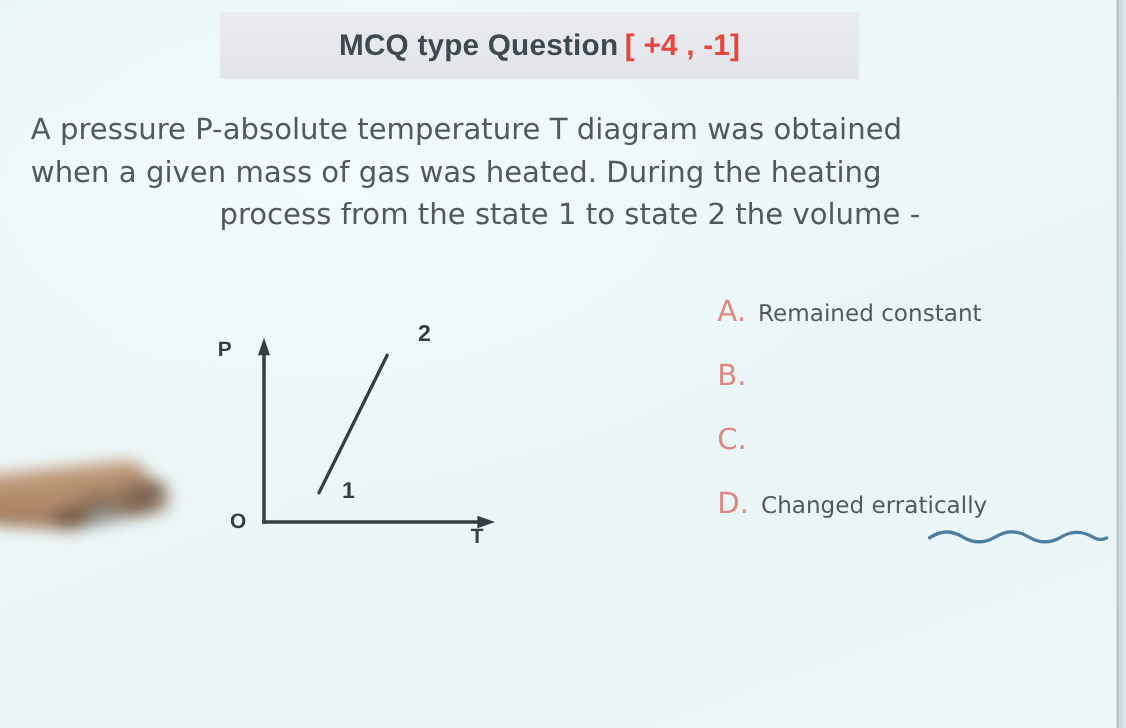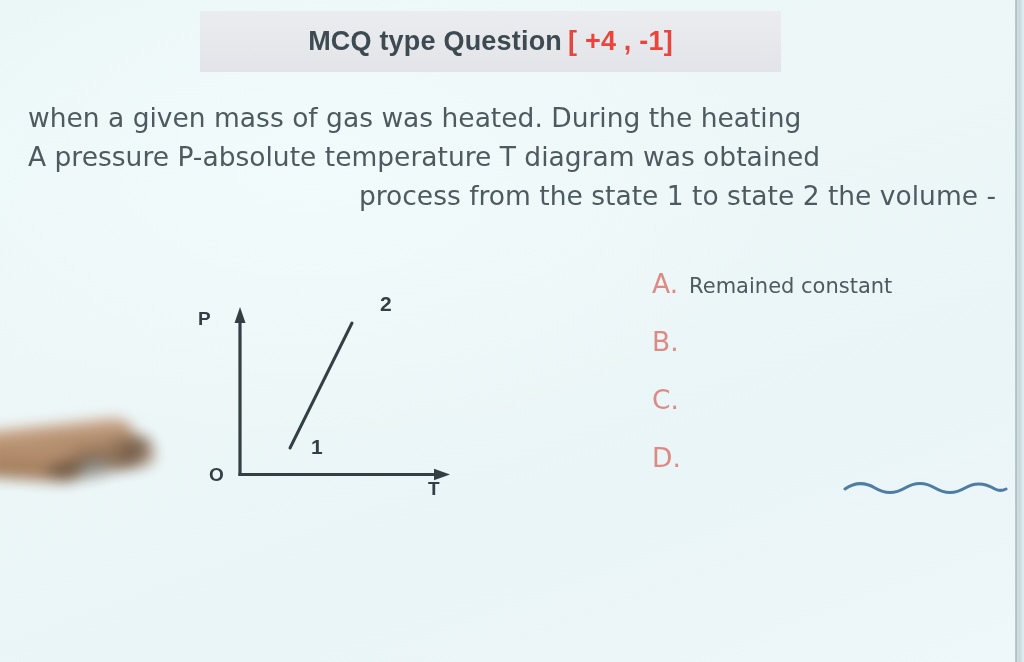--- a/index.html
+++ b/index.html
@@ -75,21 +75,21 @@
     top: 98px;
     width: 968px;
     font-family: "DejaVu Sans", sans-serif;
     font-size: 26.5px;
     line-height: 39px;
     color: #4d5a5f;
     text-align: justify;
     text-justify: inter-word;
   }
   #question-text .lastline {
-    text-align: right;
+    text-align: center;
     margin-left: 12px;
   }
 
   
   #diagram {
     position: absolute;
     left: 180px;
     top: 280px;
     width: 300px;
     height: 230px;
@@ -199,22 +199,22 @@
 
 <div id="page">
 
   <div id="header-banner">
     <div id="header-text">
       <span>MCQ type Question</span><span class="score">[ +4 , -1]</span>
     </div>
   </div>
 
   <div id="question-text">
+    <div>A pressure P-absolute temperature T diagram was obtained</div>
     <div>when a given mass of gas was heated. During the heating</div>
-    <div>A pressure P-absolute temperature T diagram was obtained</div>
     <div class="lastline">process from the state 1 to state 2 the volume -</div>
   </div>
 
   <div id="diagram">
     <svg width="300" height="230" viewBox="0 0 300 230">
 
       <line x1="60" y1="196" x2="60" y2="38" stroke="#333f45" stroke-width="3.2"></line>
       <polygon points="60,27 54.5,43 65.5,43" fill="#333f45"></polygon>
 
       <line x1="58.5" y1="194.5" x2="258" y2="194.5" stroke="#333f45" stroke-width="3.2"></line>
@@ -235,20 +235,21 @@
       <span class="option-label">Remained constant</span>
     </div>
     <div class="option-row">
       <span class="option-letter">B.</span>
     </div>
     <div class="option-row">
       <span class="option-letter">C.</span>
     </div>
     <div class="option-row">
       <span class="option-letter">D.</span>
+      <span class="option-label">Changed erratically</span>
     </div>
   </div>
 
   <svg id="squiggle-underline" viewBox="0 0 165 20">
     <path d="M2,11 C12,4 22,4 32,10 C42,16 52,16 62,10 C72,4 82,4 92,10 C102,16 112,16 122,10 C132,4 142,5 152,11 C156,13 159,13 163,11" fill="none" stroke="#4e7da3" stroke-width="3" stroke-linecap="round"></path>
   </svg>
 
   <div id="blur-object">
     <div id="blur-arm"></div>
     <div id="blur-arm2"></div>

